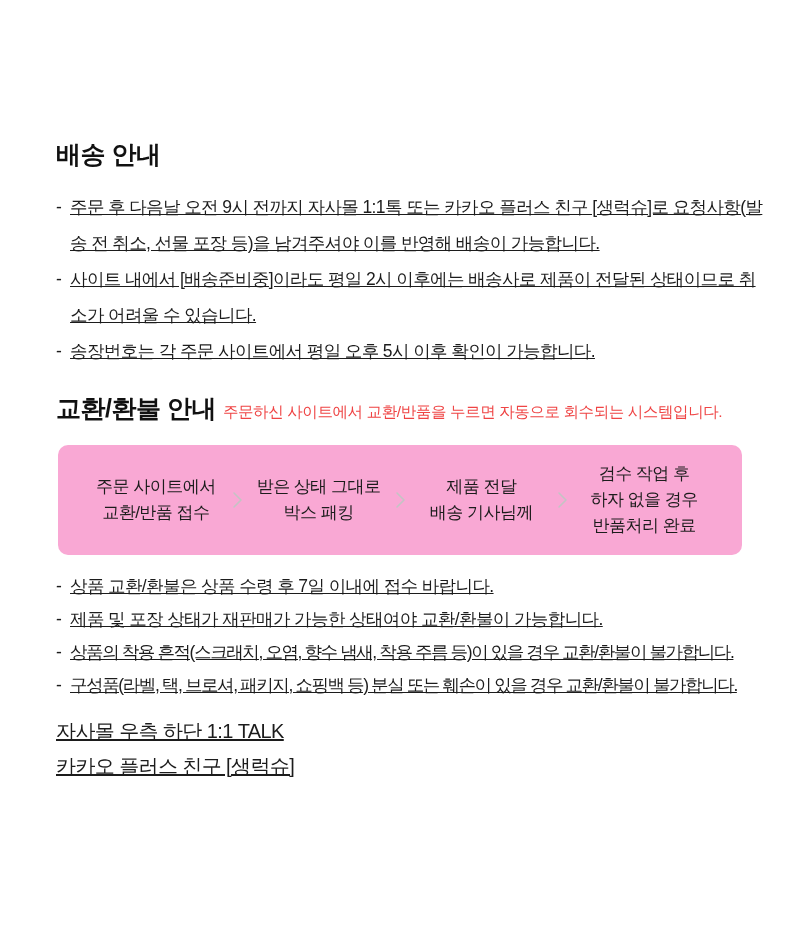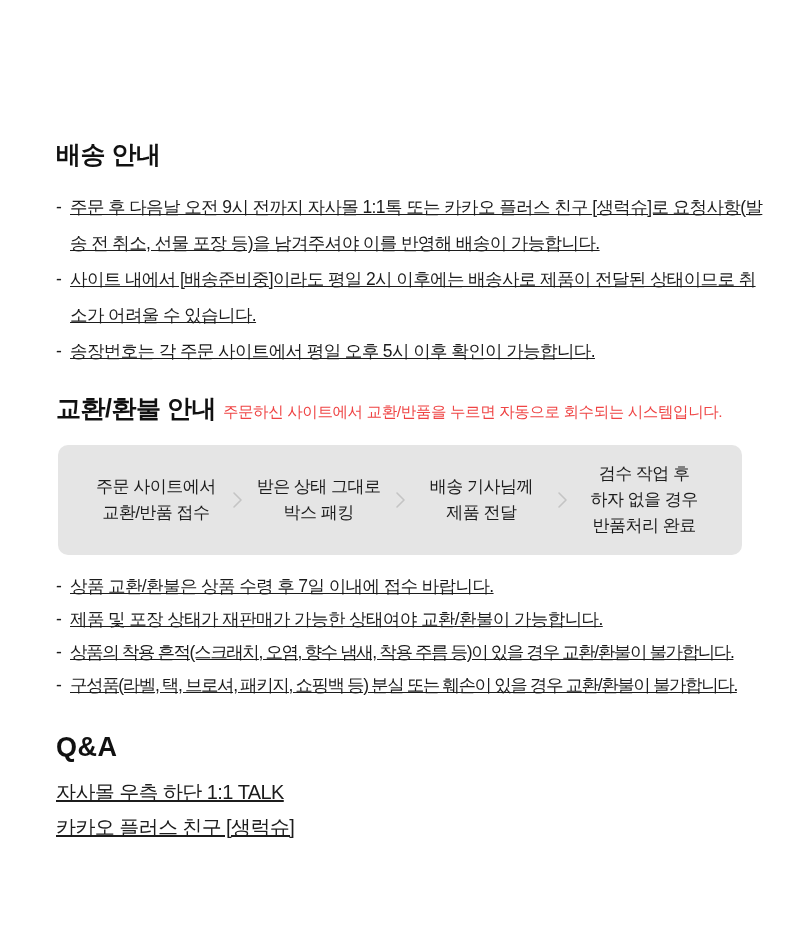--- a/index.html
+++ b/index.html
@@ -45,21 +45,21 @@
     color: #ef4444;
     letter-spacing: -0.4px;
   }
 
   .steps-box {
     box-sizing: border-box;
     width: 684px;
     height: 110px;
     margin-top: 22px;
     margin-left: 2px;
-    background: #e5e5e5;
+    background: #f9a8d4;
     border-radius: 10px;
     display: flex;
     align-items: center;
     justify-content: space-between;
     padding: 0 26px;
   }
   .step {
     flex: 1;
     text-align: center;
     font-size: 17px;
@@ -131,22 +131,22 @@
     <div class="step">
       <div>받은 상태 그대로</div>
       <div>박스 패킹</div>
     </div>
     <span class="step-sep">
       <svg width="11" height="20" viewBox="0 0 11 20">
           <polyline points="2,3 9,10 2,17" fill="none" stroke="#c4c4c4" stroke-width="1.6" stroke-linecap="round" stroke-linejoin="round"></polyline>
         </svg>
     </span>
     <div class="step">
+      <div>제품 전달</div>
       <div>배송 기사님께</div>
-      <div>제품 전달</div>
     </div>
     <span class="step-sep">
       <svg width="11" height="20" viewBox="0 0 11 20">
           <polyline points="2,3 9,10 2,17" fill="none" stroke="#c4c4c4" stroke-width="1.6" stroke-linecap="round" stroke-linejoin="round"></polyline>
         </svg>
     </span>
     <div class="step">
       <div>검수 작업 후</div>
       <div>하자 없을 경우</div>
       <div>반품처리 완료</div>
@@ -165,19 +165,18 @@
     <div class="bullet condensed">
       <span class="dash">-</span>
       <span class="txt">상품의 착용 흔적(스크래치, 오염, 향수 냄새, 착용 주름 등)이 있을 경우 교환/환불이 불가합니다.</span>
     </div>
     <div class="bullet condensed">
       <span class="dash">-</span>
       <span class="txt">구성품(라벨, 택, 브로셔, 패키지, 쇼핑백 등) 분실 또는 훼손이 있을 경우 교환/환불이 불가합니다.</span>
     </div>
   </div>
 
-  <h2 class="qa-title">Q&amp;A</h2>
   <div class="qa-lines">
     <div>자사몰 우측 하단 1:1 TALK</div>
     <div>카카오 플러스 친구 [생럭슈]</div>
   </div>
 
 </div>
 
 </body></html>

